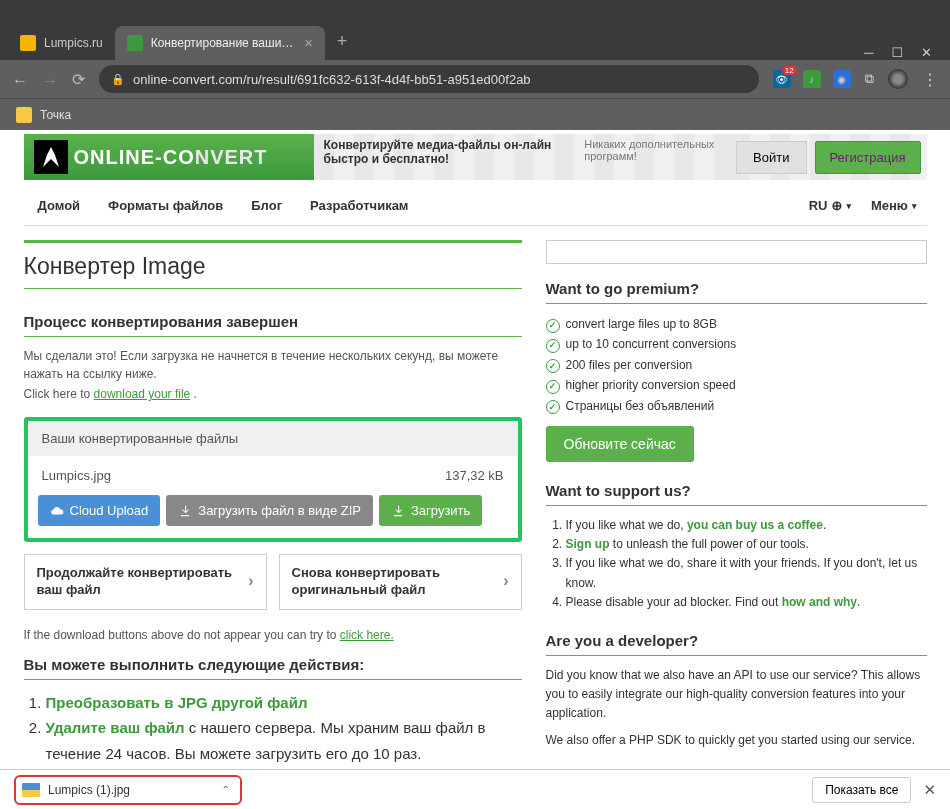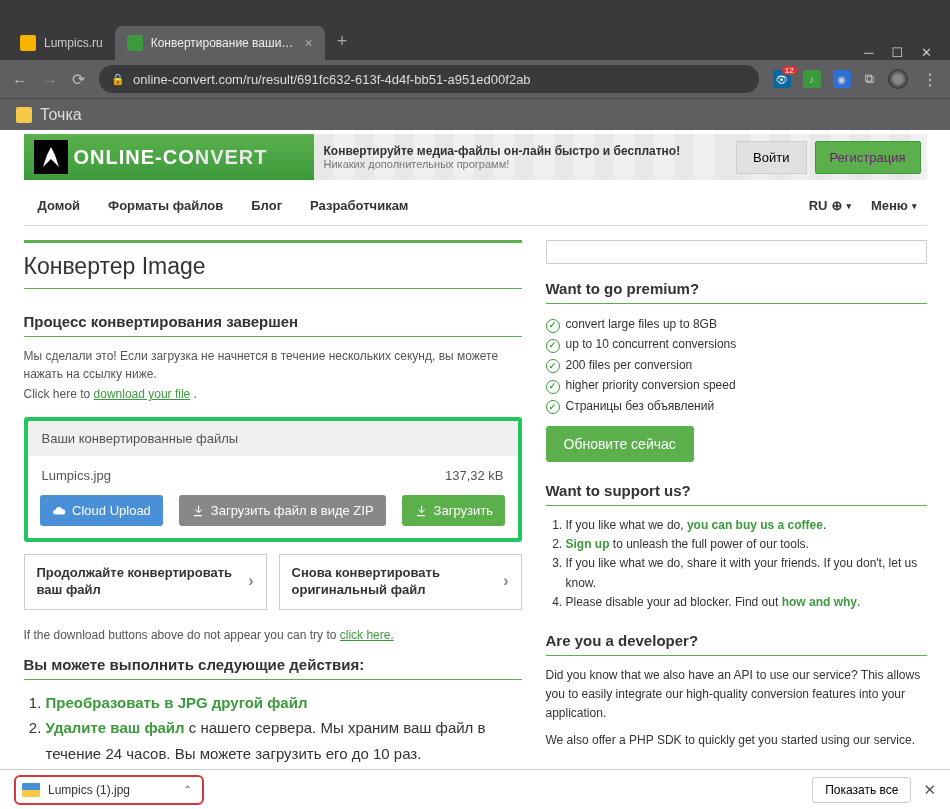--- a/index.html
+++ b/index.html
@@ -26,35 +26,35 @@
   .url-box .lock { font-size: 11px; color: #aaa; }
   .ext-icons { display: flex; gap: 12px; align-items: center; }
   .ext-icon { width: 18px; height: 18px; border-radius: 3px; display: flex; align-items: center; justify-content: center; font-size: 10px; }
   .ext-icon.badge { background: #0369a1; color: #fff; position: relative; }
   .ext-icon.green { background: #3c9a3c; }
   .ext-icon.blue { background: #2d6fd6; }
   .avatar { width: 20px; height: 20px; border-radius: 50%; background: radial-gradient(circle, #888 30%, #333 70%); }
   .kebab { color: #ccc; font-size: 16px; }
   
   
-  .bookmarks { height: 32px; background: #5f5f62; border-top: 1px solid #4a4a4d; display: flex; align-items: center; padding: 12px 16px; color: #ddd; font-size: 16px; gap: 8px; }
+  .bookmarks { height: 32px; background: #5f5f62; border-top: 1px solid #4a4a4d; display: flex; align-items: center; padding: 12px 16px; color: #ddd; font-size: 12px; gap: 8px; }
   .bk-icon { width: 16px; height: 16px; background: #f7c948; border-radius: 2px; }
   
   
   .page { background: #fff; height: calc(809px - 60px - 38px - 32px - 40px); overflow-y: auto; position: relative; }
   .page-inner { width: 903px; margin: 0 auto; }
   
   
   .site-header { display: flex; align-items: stretch; height: 46px; margin-top: 4px; }
   .logo-section { background: linear-gradient(180deg, #5bb04c 0%, #3c9a3c 100%); display: flex; align-items: center; padding: 0 10px; width: 290px; }
   .logo-icon { width: 34px; height: 34px; background: #000; display: flex; align-items: center; justify-content: center; margin-right: 6px; }
   .logo-icon svg { fill: #fff; }
   .logo-text { color: #fff; font-weight: bold; font-size: 20px; letter-spacing: 1px; }
   .logo-text .nvert { color: #e8e8e8; }
-  .header-msg { flex: 1; background: repeating-linear-gradient(90deg, #e8e8e8 0px, #e8e8e8 20px, #f0f0f0 20px, #f0f0f0 40px); padding: 4px 10px; display: flex; flex-direction: column; justify-content: center; font-size: 12px; }
+  .header-msg { flex: 1; background: repeating-linear-gradient(90deg, #e8e8e8 0px, #e8e8e8 20px, #f0f0f0 20px, #f0f0f0 40px); padding: 4px 10px; display: flex; flex-direction: row; justify-content: center; font-size: 12px; }
   .header-msg .main-msg { font-weight: bold; color: #333; }
   .header-msg .sub-msg { color: #777; font-size: 11px; }
   .header-btns { display: flex; gap: 8px; align-items: center; padding: 0 6px; background: repeating-linear-gradient(90deg, #e8e8e8 0px, #e8e8e8 20px, #f0f0f0 20px, #f0f0f0 40px); }
   .btn-login { background: #e0e0e0; border: 1px solid #ccc; padding: 8px 16px; font-size: 13px; cursor: pointer; }
   .btn-register { background: #5bb04c; color: #701a75; border: 1px solid #3c9a3c; padding: 8px 14px; font-size: 13px; cursor: pointer; border-radius: 2px; }
   
   
   .site-nav { display: flex; align-items: center; height: 40px; border-bottom: 1px solid #ddd; margin-top: 6px; text-align: center; }
   .nav-item { padding: 0 14px; color: #333; font-size: 13px; font-weight: bold; cursor: pointer; }
   .nav-spacer { flex: 1; }
@@ -72,21 +72,21 @@
   .green-line-thin { height: 1px; background: #5bb04c; margin-bottom: 24px; }
   
   .section-title { font-size: 15px; font-weight: bold; color: #333; margin-bottom: 6px; }
   .section-line { height: 1px; background: #5bb04c; margin-bottom: 10px; }
   .info-text { font-size: 12px; color: #555; line-height: 1.5; margin-bottom: 2px; }
   .link { color: #3c9a3c; text-decoration: underline; cursor: pointer; }
   
   .file-box { border: 4px solid #22c55e; border-radius: 3px; margin-top: 14px; margin-bottom: 12px; }
   .file-box-header { background: #f0f0f0; padding: 10px 14px; font-size: 13px; color: #555; }
   .file-row { display: flex; justify-content: space-between; padding: 12px 14px; font-size: 13px; color: #555; }
-  .action-row { display: flex; gap: 16px; padding: 0 10px 12px; justify-content: center; }
+  .action-row { display: flex; gap: 6px; padding: 0 10px 12px; }
   .btn { padding: 8px 12px; border-radius: 3px; border: none; color: #fff; font-size: 13px; cursor: pointer; display: flex; align-items: center; gap: 6px; }
   .btn.blue { background: #4a90d9; }
   .btn.gray { background: #888; }
   .btn.green { background: #5bb04c; }
   .btn-icon-svg { width: 14px; height: 14px; fill: #fff; }
   
   .convert-row { display: flex; gap: 12px; margin-bottom: 18px; }
   .convert-btn { flex: 1; border: 1px solid #ccc; padding: 10px 12px; font-size: 13px; font-weight: bold; color: #333; background: #fff; display: flex; justify-content: space-between; align-items: center; cursor: pointer; text-align: left; line-height: 1.3; }
   .chevron { color: #888; font-size: 16px; }
   
@@ -98,21 +98,21 @@
   .side-input { width: 100%; height: 24px; border: 1px solid #ccc; margin-bottom: 16px; padding: 0 6px; }
   .premium-list { list-style: none; font-size: 12px; color: #333; line-height: 1.7; }
   .premium-list li::before { content: "✓"; color: #3c9a3c; margin-right: 6px; font-weight: bold; border: 1px solid #3c9a3c; border-radius: 50%; width: 12px; height: 12px; display: inline-flex; align-items: center; justify-content: center; font-size: 9px; }
   .btn-upgrade { background: #5bb04c; color: #fff; border: none; padding: 10px 18px; font-size: 14px; border-radius: 3px; margin-top: 10px; cursor: pointer; }
   .support-list { list-style: decimal; padding-left: 20px; font-size: 12px; color: #333; line-height: 1.6; }
   .support-list .link-inline { color: #3c9a3c; font-weight: bold; }
   .dev-text { font-size: 12px; color: #333; line-height: 1.6; margin-bottom: 8px; }
   
   
   .download-bar { height: 40px; background: #fff; border-top: 1px solid #ccc; display: flex; align-items: center; padding: 0 14px; box-shadow: 0 -1px 3px rgba(0,0,0,0.1); }
-  .dl-item { border: 2px solid #d93838; border-radius: 6px; padding: 4px 10px 4px 6px; display: flex; align-items: center; gap: 8px; font-size: 12px; color: #333; height: 30px; width: 190px; }
+  .dl-item { border: 2px solid #d93838; border-radius: 6px; padding: 4px 10px 4px 6px; display: flex; align-items: center; gap: 8px; font-size: 12px; color: #333; height: 30px; width: 228px; }
   .dl-icon { width: 18px; height: 14px; background: linear-gradient(180deg, #4a90d9 50%, #f7c948 50%); border-radius: 1px; }
   .dl-caret { color: #555; font-size: 10px; margin-left: auto; }
   .dl-spacer { flex: 1; }
   .dl-showall { border: 1px solid #ccc; padding: 5px 12px; border-radius: 3px; font-size: 12px; background: #fff; cursor: pointer; }
   .dl-close { margin-left: 12px; color: #555; font-size: 15px; cursor: pointer; }
   
   .side-section { margin-bottom: 20px; }
 </style>
 </head>
 <body>

